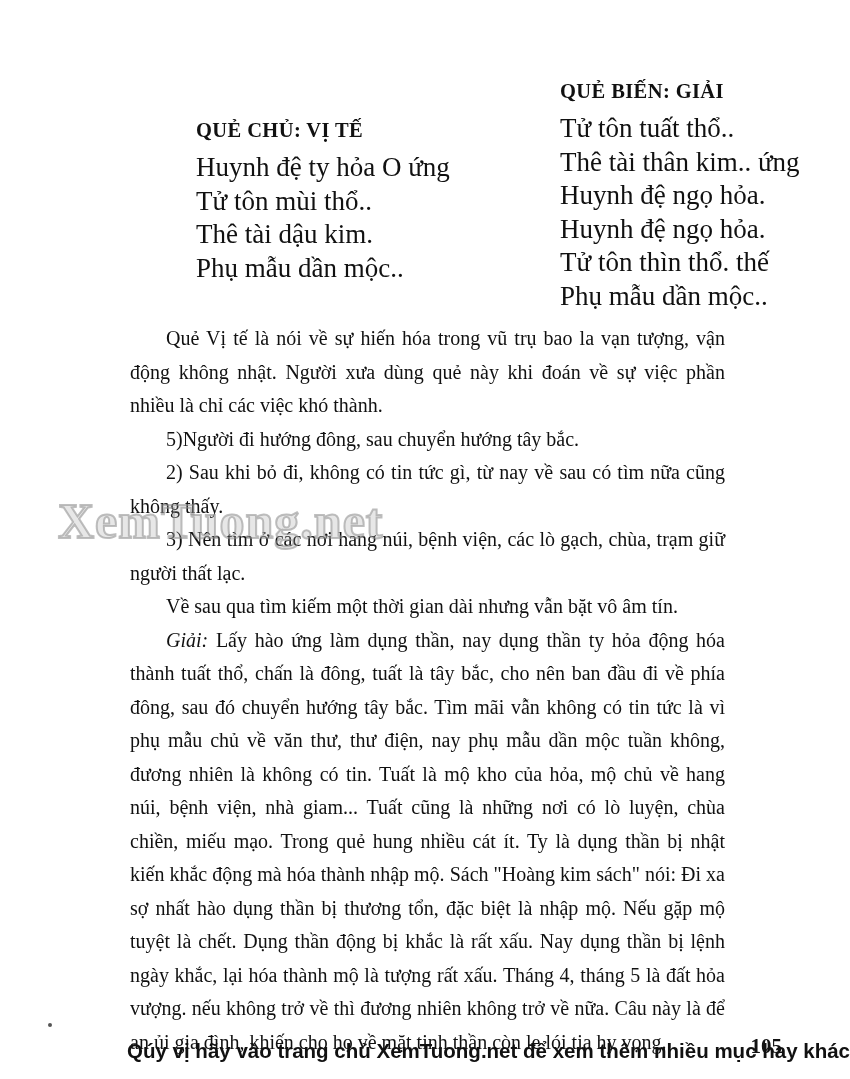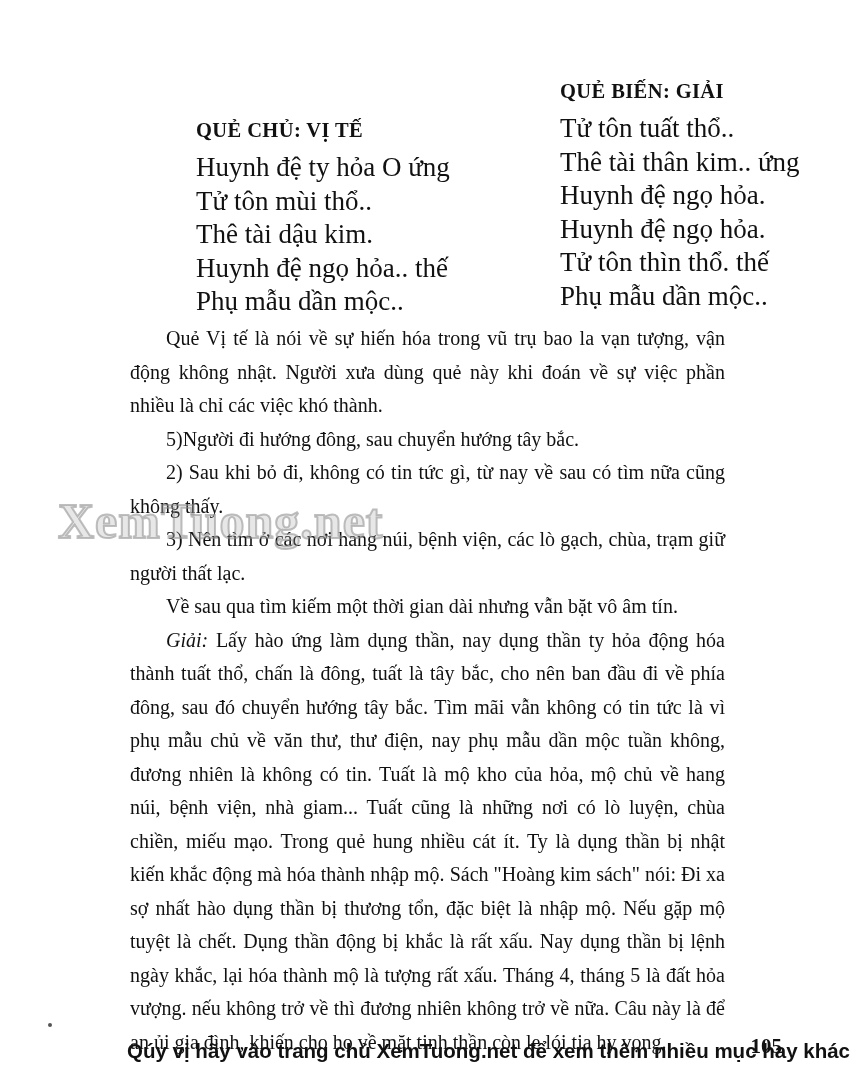--- a/index.html
+++ b/index.html
@@ -132,21 +132,20 @@
 
   <div class="watermark">XemTuong.net</div>
 
   <div class="hex-block">
 
     <div class="hex-col left">
       <div class="hex-title">QUẺ CHỦ: VỊ TẾ</div>
       <div class="hex-line">Huynh đệ ty hỏa O ứng</div>
       <div class="hex-line">Tử tôn mùi thổ..</div>
       <div class="hex-line">Thê tài dậu kim.</div>
-      <div class="hex-line">Huynh đệ ngọ hỏa.. thế</div>
       <div class="hex-line">Phụ mẫu dần mộc..</div>
     </div>
 
     <div class="hex-col right">
       <div class="hex-title">QUẺ BIẾN: GIẢI</div>
       <div class="hex-line">Tử tôn tuất thổ..</div>
       <div class="hex-line">Thê tài thân kim.. ứng</div>
       <div class="hex-line">Huynh đệ ngọ hỏa.</div>
       <div class="hex-line">Huynh đệ ngọ hỏa.</div>
       <div class="hex-line">Tử tôn thìn thổ. thế</div>

